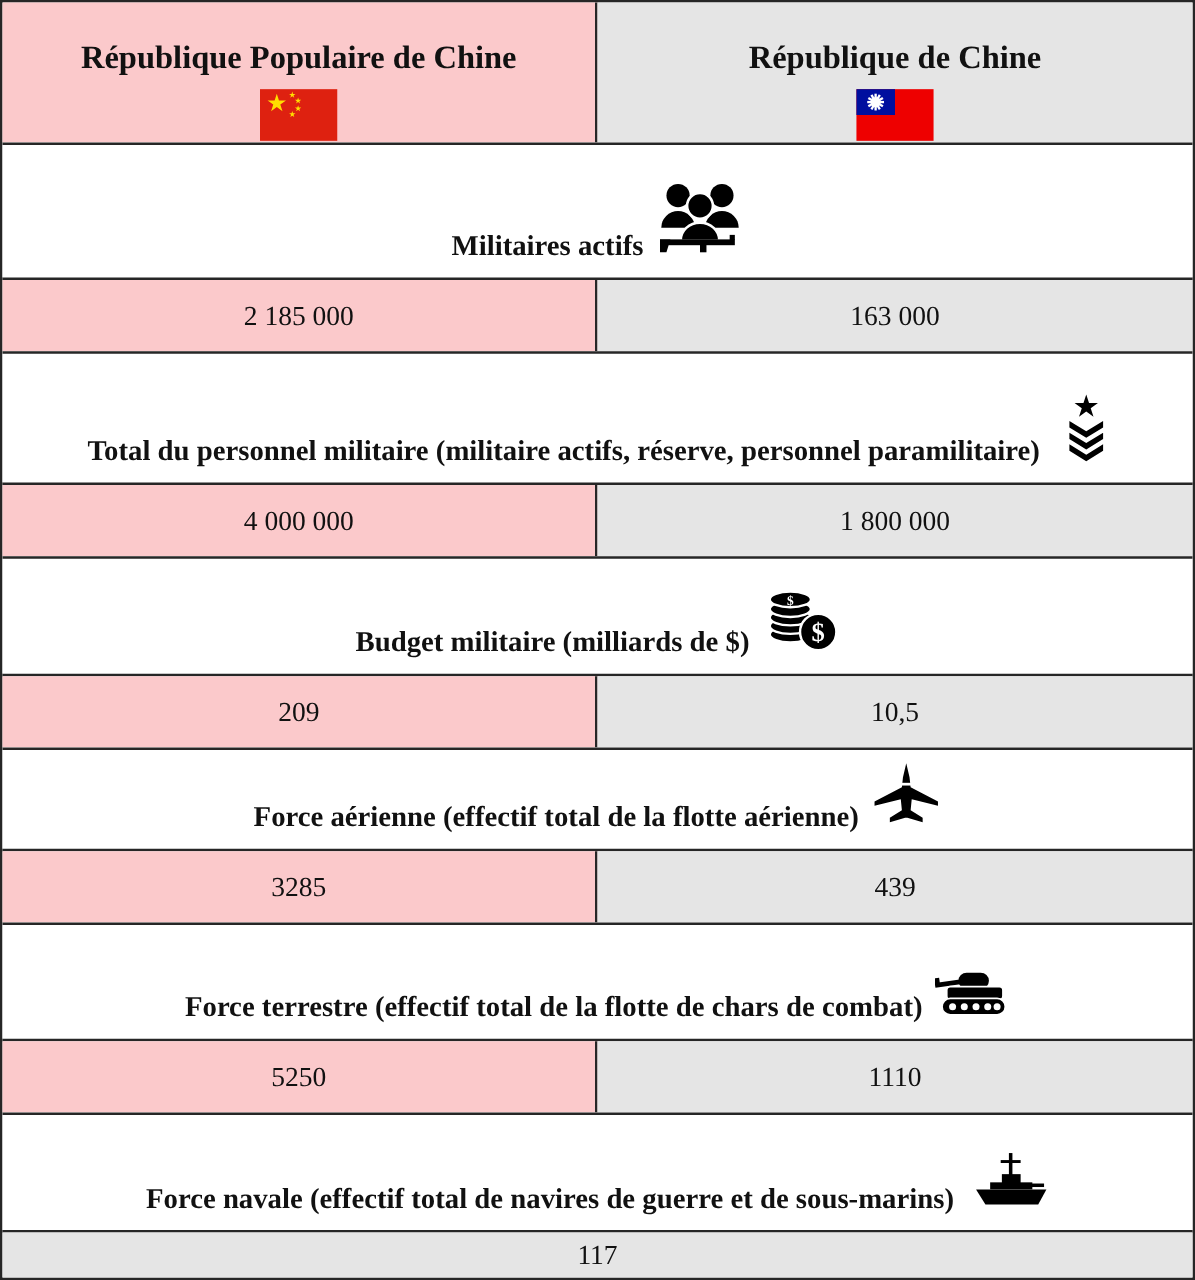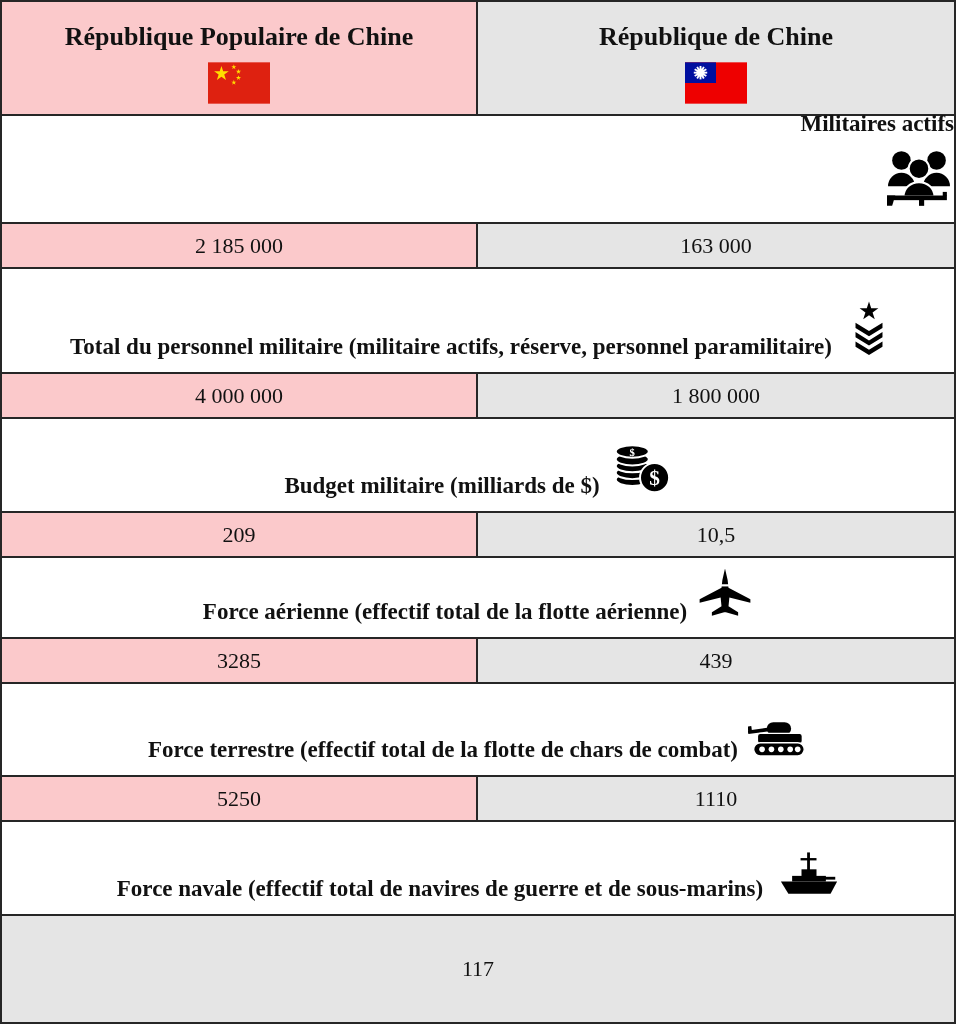--- a/index.html
+++ b/index.html
@@ -5,34 +5,34 @@
   html,body{margin:0;padding:0;background:#ffffff;}
   .tbl{
     width:956px;height:1024px;box-sizing:border-box;
     border:2px solid #262626;
     display:flex;flex-direction:column;
     font-family:"Liberation Serif", serif;
     color:#111;
   }
   .row{display:flex;border-top:2px solid #262626;box-sizing:border-box;}
   .row.first{border-top:none;}
-  .cell{flex:1 1 50%;display:flex;flex-direction:column;align-items:center;justify-content:center;box-sizing:border-box;}
+  .cell{flex:1 1 50%;display:flex;flex-direction:column;align-items:center;justify-content:flex-end;box-sizing:border-box;}
   .cell.prc{background:#fbc9cb;border-right:2px solid #262626;}
   .cell.roc{background:#e5e5e5;}
   .hdr{height:112px;}
   .hdr .cell{padding-top:10px;gap:9px;}
   .hdr .title{font-weight:bold;font-size:26px;line-height:1.2;}
   .label-row{
     background:#ffffff;display:flex;flex-direction:row;
     align-items:flex-end;justify-content:center;
     padding-bottom:13px;gap:10px;box-sizing:border-box;
   }
   .label-row .txt{font-weight:bold;font-size:23px;white-space:nowrap;line-height:1.05;}
   .label-row svg{flex:none;margin-bottom:2px;}
-  .data-row{height:45px;}
+  .data-row{height:59px;}
   .data-row .cell{justify-content:center;font-size:22px;}
   .data-row.last{flex:1 1 auto;height:auto;}
   .flag{display:block;}
 </style>
 </head>
 <body>
 
 <div class="tbl">
 
   <div class="row hdr first">
@@ -60,21 +60,21 @@
           <rect x="14.1" y="3.5" width="1.8" height="13" transform="rotate(60 15 10)"></rect>
           <rect x="14.1" y="3.5" width="1.8" height="13" transform="rotate(90 15 10)"></rect>
           <rect x="14.1" y="3.5" width="1.8" height="13" transform="rotate(120 15 10)"></rect>
           <rect x="14.1" y="3.5" width="1.8" height="13" transform="rotate(150 15 10)"></rect>
           <circle cx="15" cy="10" r="4" fill="#ffffff"></circle>
         </g>
       </svg>
     </div>
   </div>
 
-  <div class="row label-row" style="height:108px;flex-direction:column;">
+  <div class="row label-row" style="height:108px;">
     <span class="txt">Militaires actifs</span>
     <svg width="70" height="64" viewBox="0 0 64 62" fill="#000">
       <circle cx="15" cy="13" r="9"></circle>
       <path d="M2,38 a13,13 0 0 1 26,0 z"></path>
       <circle cx="49" cy="13" r="9"></circle>
       <path d="M36,38 a13,13 0 0 1 26,0 z"></path>
       <circle cx="32" cy="21" r="10" stroke="#fff" stroke-width="2"></circle>
       <path d="M17,48 a15,14 0 0 1 30,0 z" stroke="#fff" stroke-width="2"></path>
       <g>
         <rect x="1" y="47" width="58" height="4.5"></rect>

